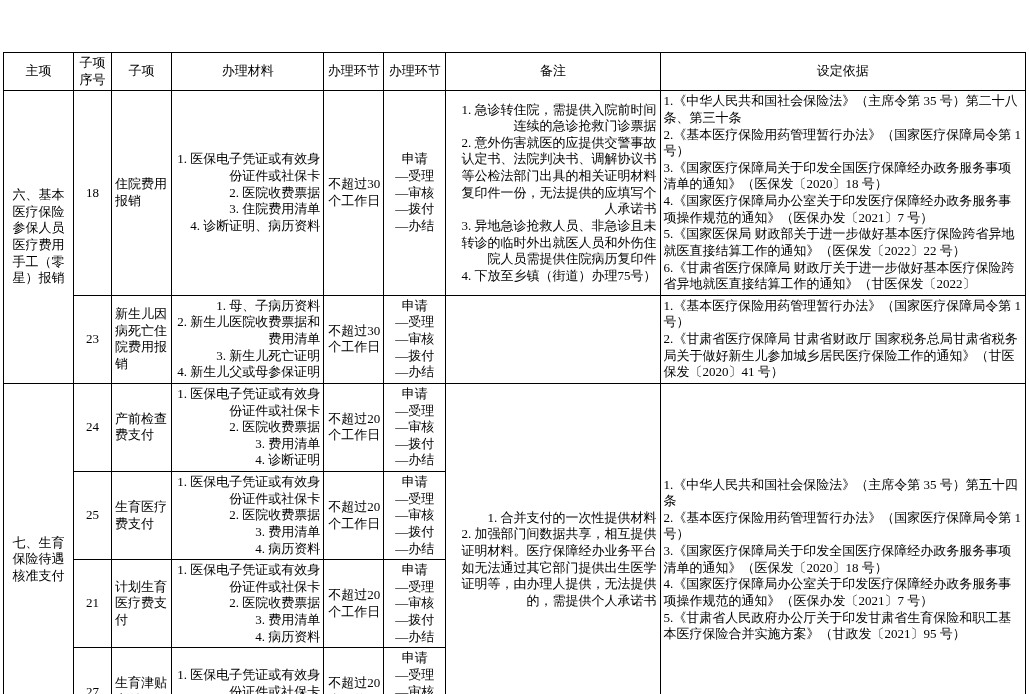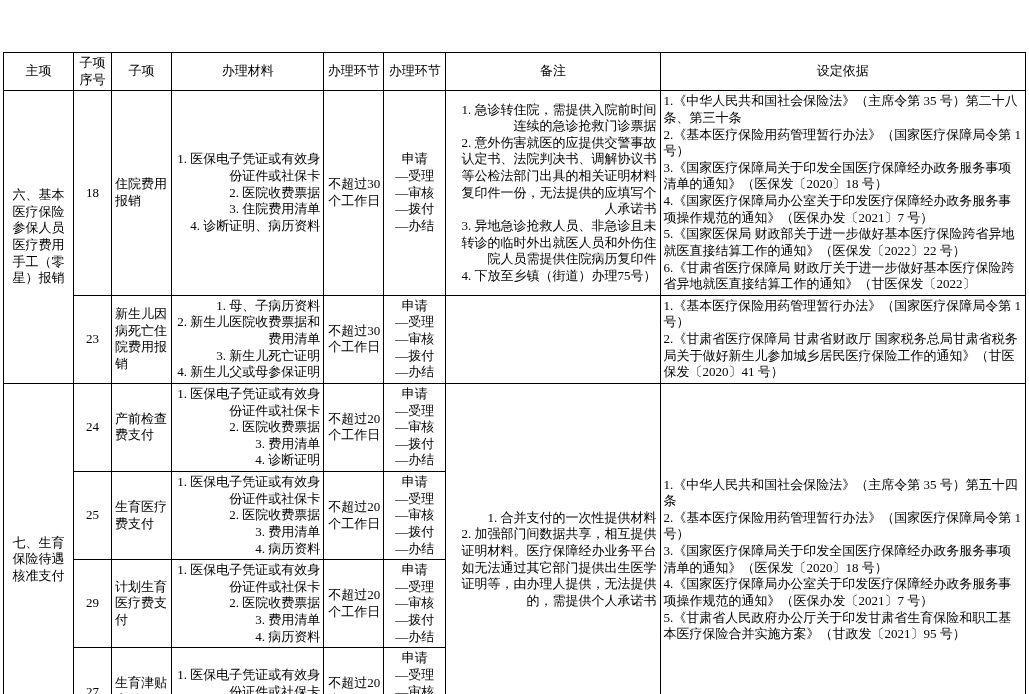--- a/index.html
+++ b/index.html
@@ -214,21 +214,21 @@
         <td class="limit">不超过20个工作日</td>
         <td class="steps">
             <p>申请</p>
             <p>—受理</p>
             <p>—审核</p>
             <p>—拨付</p>
             <p>—办结</p>
           </td>
       </tr>
       <tr>
-        <td class="seq">29</td>
+        <td class="seq">21</td>
         <td class="sub">计划生育医疗费支付</td>
         <td class="mats vcenter">
             <p>1. 医保电子凭证或有效身份证件或社保卡</p>
             <p>2. 医院收费票据</p>
             <p>3. 费用清单</p>
             <p>4. 病历资料</p>
           </td>
         <td class="limit">不超过20个工作日</td>
         <td class="steps">
             <p>申请</p>

